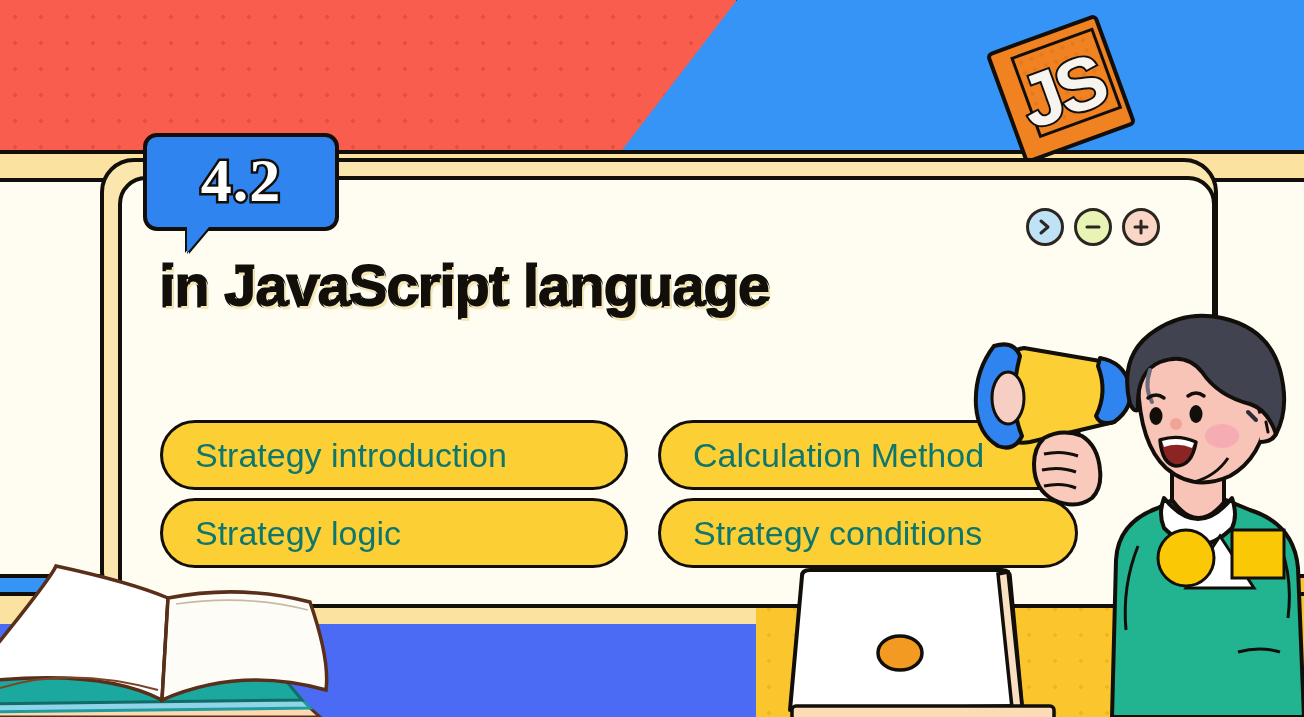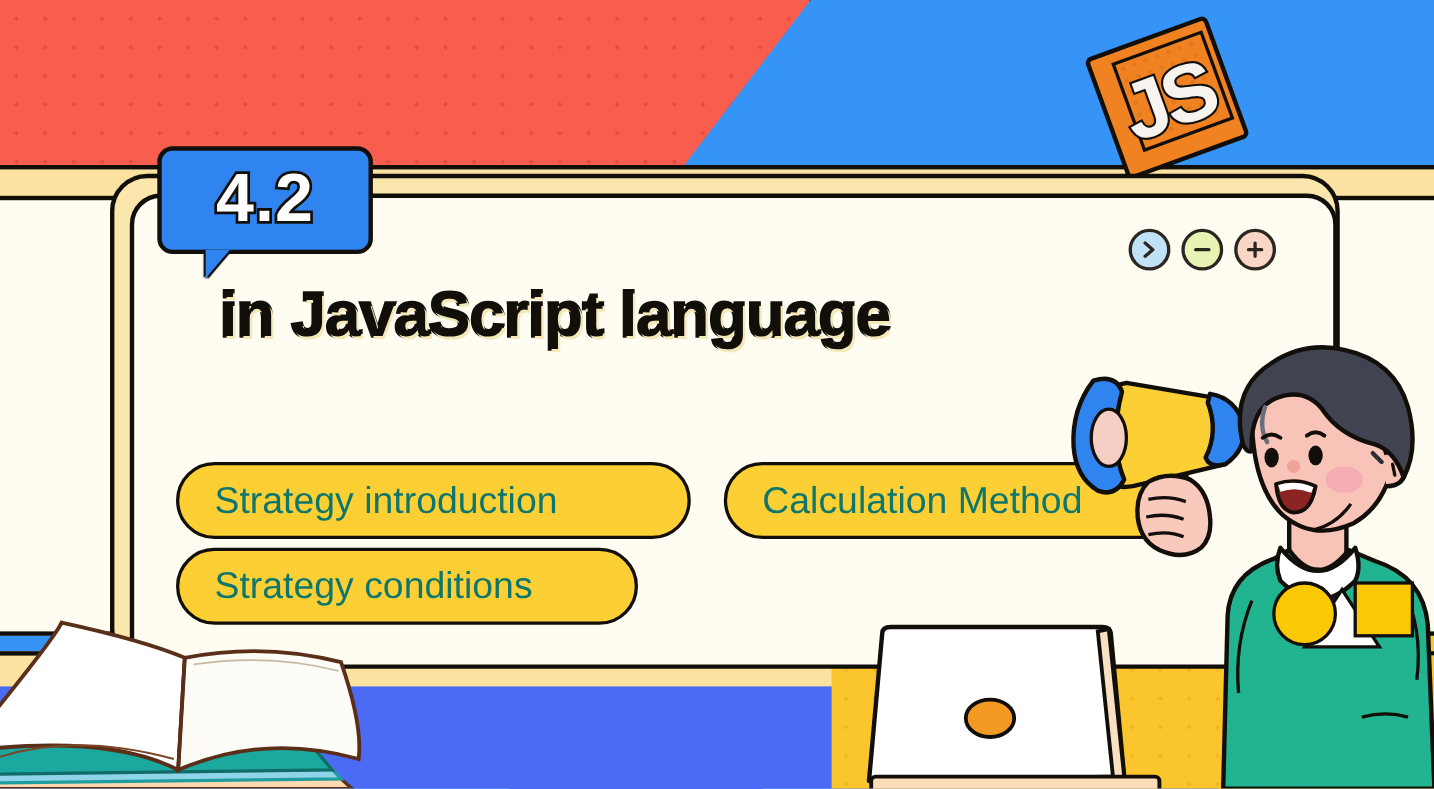--- a/index.html
+++ b/index.html
@@ -205,20 +205,21 @@
     display: flex;
     align-items: center;
     justify-content: center;
     font-size: 62px;
     font-weight: bold;
     color: #ffffff;
     -webkit-text-stroke: 5px #120f0b;
     paint-order: stroke fill;
     letter-spacing: 1px;
     transform: translateY(-2px);
+    font-family: Liberation Serif, serif;
   }
   .badge-tail {
     position: absolute;
     left: 40px; bottom: -26px;
     width: 0; height: 0;
     border-left: 22px solid #2f84f0;
     border-bottom: 26px solid transparent;
     filter: drop-shadow(2px 1px 0 #120f0b) drop-shadow(-2px 0 0 #120f0b);
   }
 
@@ -243,21 +244,20 @@
     margin-top: 8px;
     font-size: 57px;
     font-weight: bold;
     line-height: 1.08;
     color: #120f0b;
     -webkit-text-stroke: 3px #120f0b;
     paint-order: stroke fill;
     letter-spacing: -0.5px;
     white-space: nowrap;
     text-shadow: 2px 3px 0 #f4e7b8;
-    margin-left: 40px;
   }
 
   
   .pill-grid {
     position: absolute;
     left: 160px; top: 420px;
     z-index: 9;
     display: grid;
     grid-template-columns: 468px 420px;
     column-gap: 30px;
@@ -369,20 +369,23 @@
     <div class="title-line2">in JavaScript language</div>
   </div>
 
   <div class="pill-grid">
     <div class="pill">
       <span>Strategy introduction</span>
     </div>
     <div class="pill wide-right">
       <span>Calculation Method</span>
     </div>
+    <div class="pill">
+      <span>Strategy logic</span>
+    </div>
     <div class="pill wide-right">
       <span>Strategy conditions</span>
     </div>
   </div>
 
   <svg class="books" viewBox="0 0 380 177">
 
     <path d="M-10 150 L30 118 L300 150 L330 177 L-10 177 Z" fill="#fcd9b0" stroke="#5a2f1a" stroke-width="3"></path>
     <path d="M-10 140 L28 110 L296 142 L320 168 L-10 172 Z" fill="#8fd4e8" stroke="#1f9d9d" stroke-width="3"></path>
     <path d="M-10 132 L26 104 L292 136 L312 160 L-10 164 Z" fill="#1aa89f" stroke="#126b66" stroke-width="3"></path>

